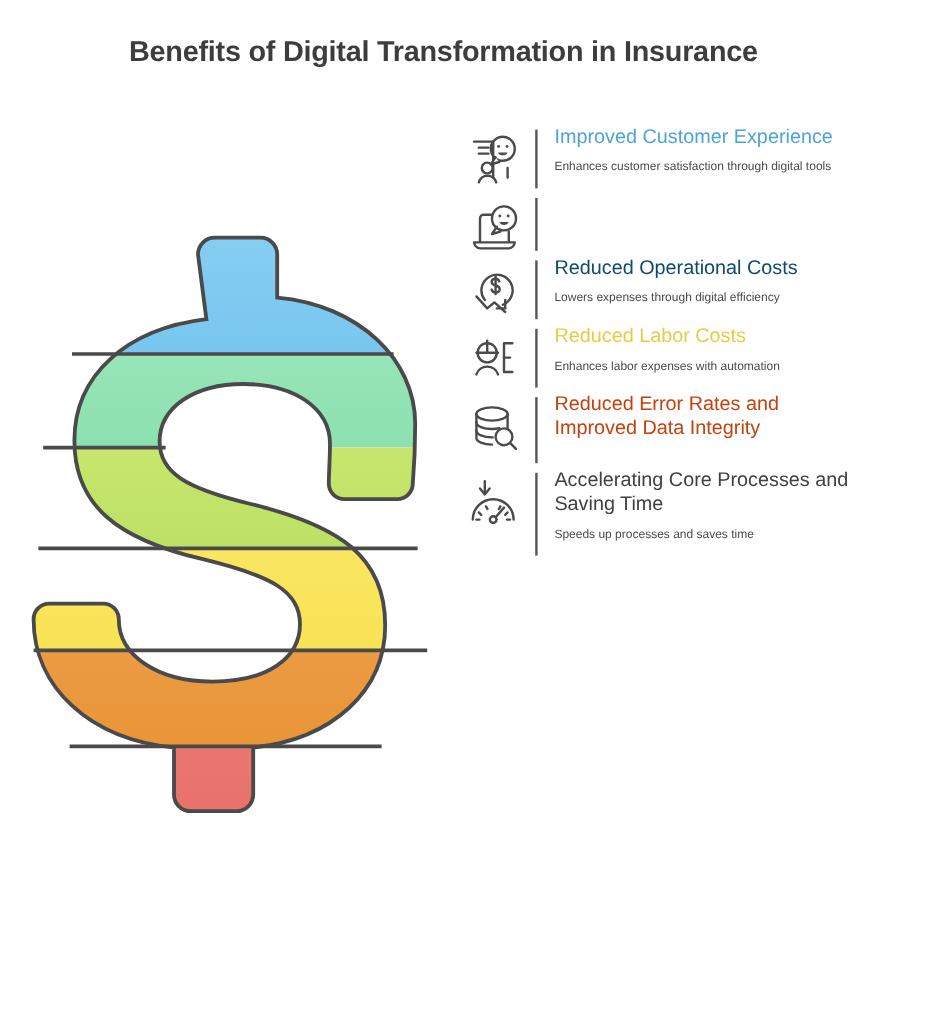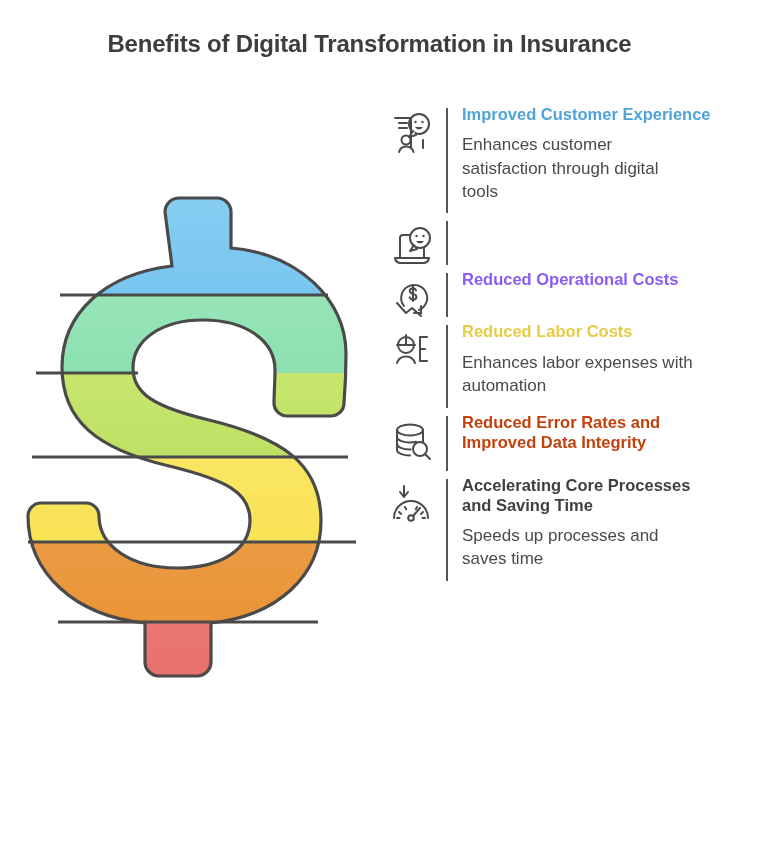--- a/index.html
+++ b/index.html
@@ -68,27 +68,27 @@
     flex: 0 0 2px;
   }
 
   .benefit-text {
     flex: 1;
     padding-bottom: 14px;
   }
 
   .benefit-heading {
     font-size: 16.5px;
-    font-weight: bold;
+    font-weight: normal;
     line-height: 1.22;
     margin-bottom: 9px;
   }
 
   .benefit-desc {
-    font-size: 17px;
+    font-size: 10px;
     line-height: 1.38;
     color: #4a4a4a;
     max-width: 232px;
   }
 
   .icon-svg {
     display: block;
   }
 </style>
 </head>
@@ -244,21 +244,22 @@
       <svg class="icon-svg" width="46" height="46" viewBox="0 0 46 46" fill="none" stroke="#4a4a4a" stroke-width="2" stroke-linecap="round" stroke-linejoin="round">
         <path d="M15 31 A13 13 0 1 1 30 35"></path>
         <path d="M24 11 v15"></path>
         <path d="M27 15.5 a3.2 3.2 0 0 0 -3 -2.2 c-2 0 -3.3 1.2 -3.3 2.8 c0 1.7 1.4 2.3 3.3 2.8 c1.9 .5 3.4 1.1 3.4 2.9 c0 1.7 -1.4 2.9 -3.4 2.9 a3.4 3.4 0 0 1 -3.3 -2.4"></path>
         <path d="M8 28 l9 10 l6 -5 l9 8"></path>
         <path d="M32 31 v7 h-7" stroke-linejoin="miter"></path>
       </svg>
     </div>
     <div class="benefit-divider"></div>
     <div class="benefit-text">
-      <div class="benefit-heading" style="color:#8b5cf6">Reduced Operational Costs</div>
+      <div class="benefit-heading" style="color:#0c4a6e">Reduced Operational Costs</div>
+      <div class="benefit-desc">Lowers expenses through digital efficiency</div>
     </div>
   </div>
 
   <div class="benefit-item">
     <div class="benefit-icon">
       <svg class="icon-svg" width="46" height="46" viewBox="0 0 46 46" fill="none" stroke="#4a4a4a" stroke-width="2" stroke-linecap="round" stroke-linejoin="round">
         <circle cx="17" cy="18" r="8"></circle>
         <path d="M17 8 v10"></path>
         <path d="M8 18 h18"></path>
         <path d="M8 36 a9.5 9.5 0 0 1 18 0"></path>

